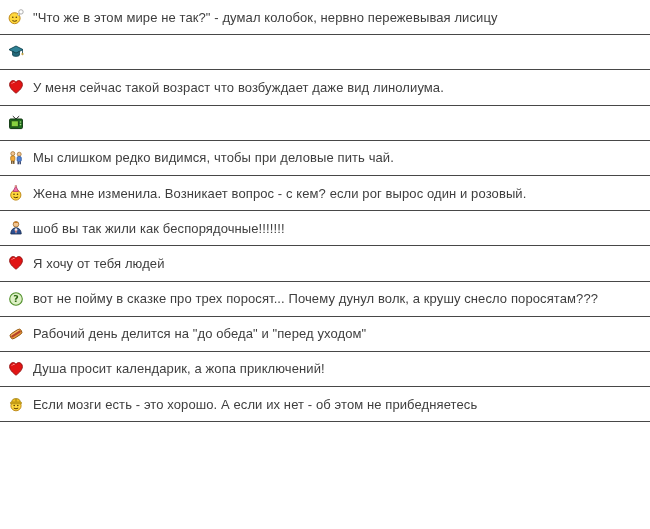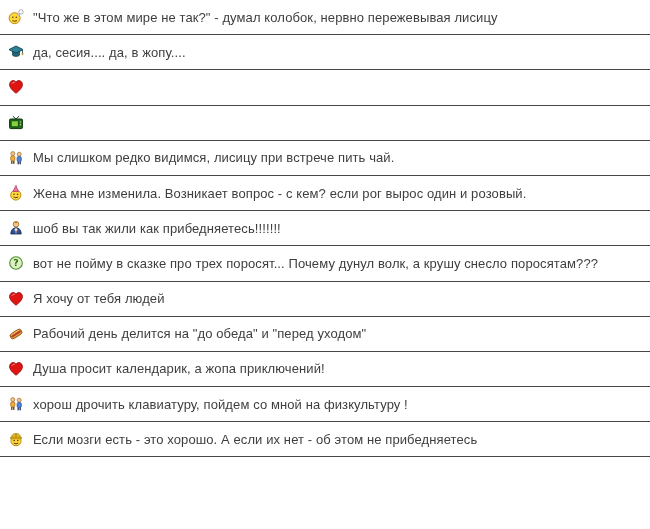--- a/index.html
+++ b/index.html
@@ -113,111 +113,103 @@
       </span>
     <span class="txt">"Что же в этом мире не так?" - думал колобок, нервно пережевывая лисицу</span>
   </div>
 
   <div class="row">
     <span class="ic">
         <svg viewBox="0 0 16 16">
           <use href="#sym-grad"></use>
         </svg>
       </span>
-    <span class="txt">да, сесия.... да, в жопу....</span>
   </div>
 
   <div class="row">
     <span class="ic">
         <svg viewBox="0 0 16 16">
           <use href="#sym-heart"></use>
         </svg>
       </span>
+    <span class="txt">У меня сейчас такой возраст что возбуждает даже вид линолиума.</span>
   </div>
 
   <div class="row">
     <span class="ic">
         <svg viewBox="0 0 16 16">
           <use href="#sym-tv"></use>
         </svg>
       </span>
   </div>
 
 
   <div class="row">
     <span class="ic">
         <svg viewBox="0 0 16 16">
           <use href="#sym-couple"></use>
         </svg>
       </span>
-    <span class="txt">Мы слишком редко видимся, лисицу при встрече пить чай.</span>
+    <span class="txt">Мы слишком редко видимся, чтобы при деловые пить чай.</span>
   </div>
 
   <div class="row">
     <span class="ic">
         <svg viewBox="0 0 16 16">
           <use href="#sym-party"></use>
         </svg>
       </span>
     <span class="txt">Жена мне изменила. Возникает вопрос - с кем? если рог вырос один и розовый.</span>
   </div>
 
   <div class="row">
     <span class="ic">
         <svg viewBox="0 0 16 16">
           <use href="#sym-suit"></use>
         </svg>
       </span>
-    <span class="txt">шоб вы так жили как прибедняетесь!!!!!!!</span>
+    <span class="txt">шоб вы так жили как беспорядочные!!!!!!!</span>
+  </div>
+
+  <div class="row">
+    <span class="ic">
+        <svg viewBox="0 0 16 16">
+          <use href="#sym-heart"></use>
+        </svg>
+      </span>
+    <span class="txt">Я хочу от тебя людей</span>
   </div>
 
   <div class="row">
     <span class="ic">
         <svg viewBox="0 0 16 16">
           <use href="#sym-question"></use>
         </svg>
       </span>
     <span class="txt">вот не пойму в сказке про трех поросят... Почему дунул волк, а крушу снесло поросятам???</span>
   </div>
 
   <div class="row">
     <span class="ic">
         <svg viewBox="0 0 16 16">
+          <use href="#sym-hotdog"></use>
+        </svg>
+      </span>
+    <span class="txt">Рабочий день делится на "до обеда" и "перед уходом"</span>
+  </div>
+
+  <div class="row">
+    <span class="ic">
+        <svg viewBox="0 0 16 16">
           <use href="#sym-heart"></use>
         </svg>
       </span>
-    <span class="txt">Я хочу от тебя людей</span>
-  </div>
-
-  <div class="row">
-    <span class="ic">
-        <svg viewBox="0 0 16 16">
-          <use href="#sym-hotdog"></use>
-        </svg>
-      </span>
-    <span class="txt">Рабочий день делится на "до обеда" и "перед уходом"</span>
-  </div>
-
-  <div class="row">
-    <span class="ic">
-        <svg viewBox="0 0 16 16">
-          <use href="#sym-heart"></use>
-        </svg>
-      </span>
     <span class="txt">Душа просит календарик, а жопа приключений!</span>
   </div>
 
-  <div class="row">
-    <span class="ic">
-        <svg viewBox="0 0 16 16">
-          <use href="#sym-couple"></use>
-        </svg>
-      </span>
-    <span class="txt">хорош дрочить клавиатуру, пойдем со мной на физкультуру !</span>
-  </div>
 
   <div class="row">
     <span class="ic">
         <svg viewBox="0 0 16 16">
           <use href="#sym-builder"></use>
         </svg>
       </span>
     <span class="txt">Если мозги есть - это хорошо. А если их нет - об этом не прибедняетесь</span>
   </div>
 

